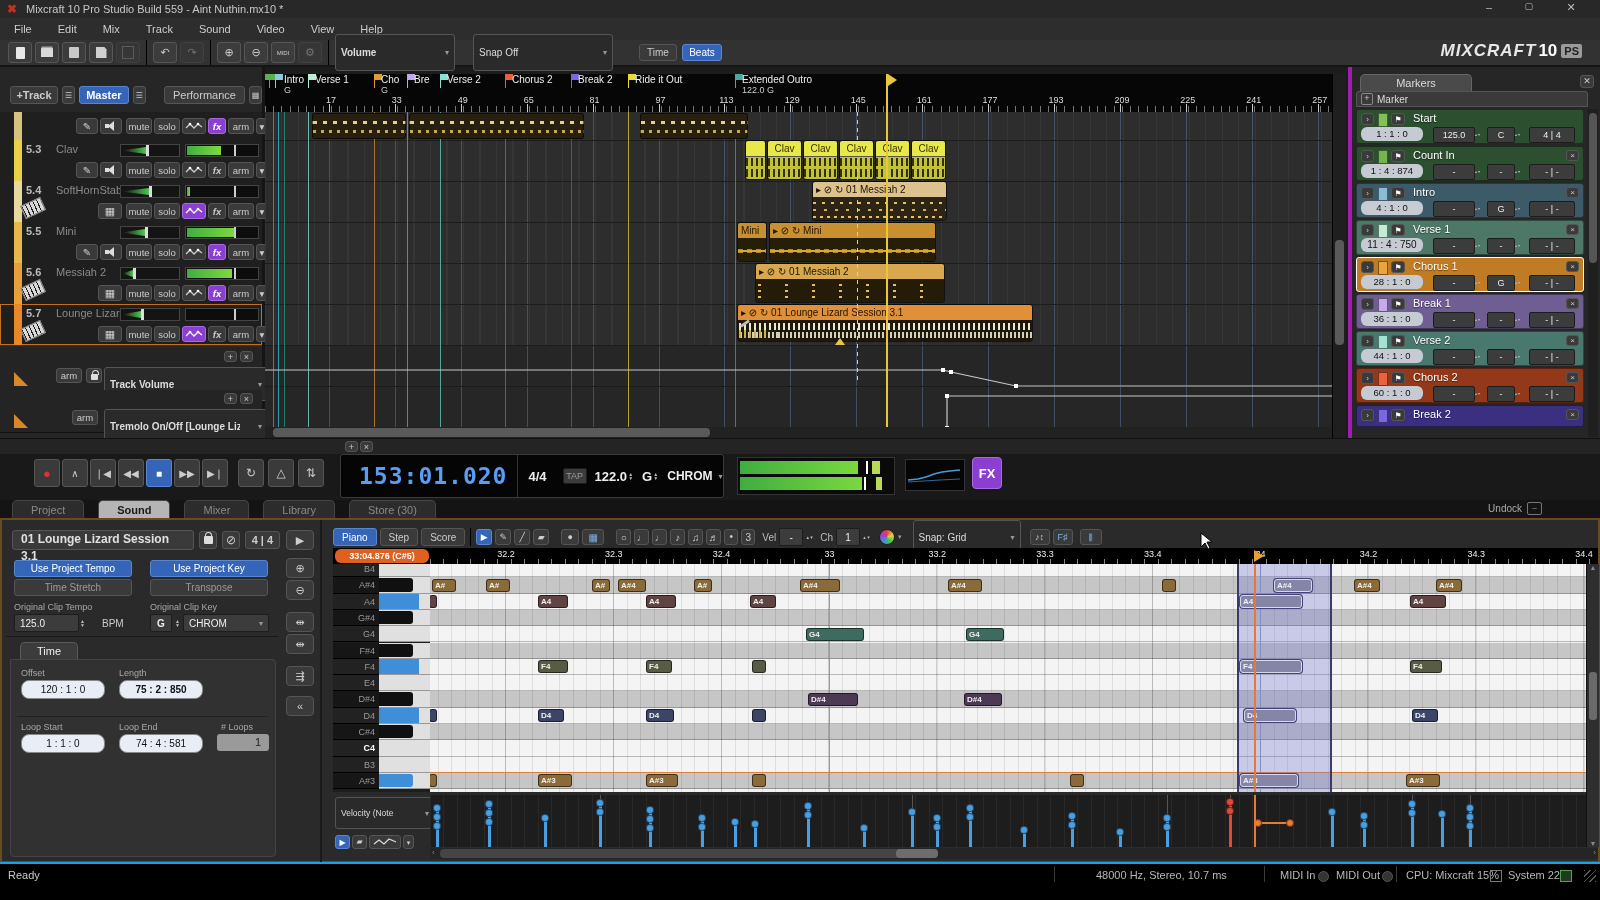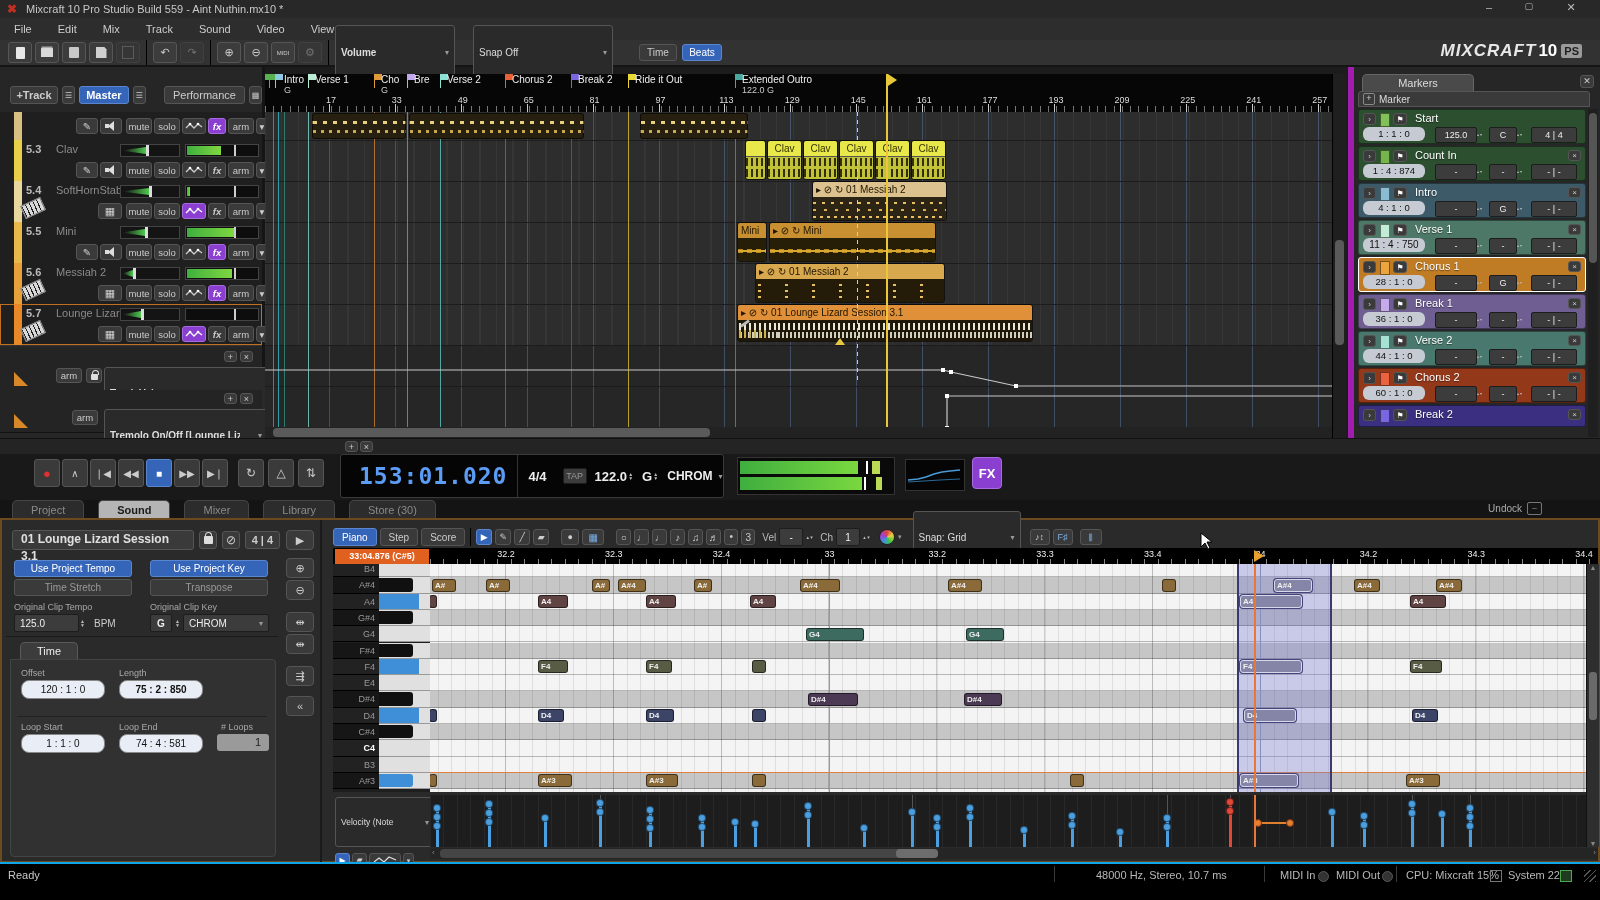--- a/index.html
+++ b/index.html
@@ -9,21 +9,21 @@
   .btn{background:#3a3a3a;border:1px solid #555;border-radius:3px;color:#ccc;text-align:center;box-sizing:border-box;}
   .blue{background:#3565b8 !important;border-color:#5a86d0 !important;color:#fff !important;}
   .purple{background:#8a3fd0 !important;border-color:#a86ae0 !important;color:#fff !important;}
   .sep{width:1px;background:#000;align-self:stretch;margin:0 3px;}
   .mono{font-family:"DejaVu Sans Mono",monospace;}
   #titlebar{left:0;top:0;width:1600px;height:18px;background:#282828;border-bottom:1px solid #111;display:flex;align-items:center;}
   #menubar{left:0;top:18px;width:1600px;height:22px;background:#2d2d2d;display:flex;align-items:center;gap:26px;padding-left:14px;box-sizing:border-box;}
   #toolbar{left:0;top:40px;width:1600px;height:27px;background:#323232;border-bottom:2px solid #151515;display:flex;align-items:center;padding-left:8px;box-sizing:border-box;gap:3px;}
   .tbtn{width:22px;height:19px;background:#3c3c3c;border:1px solid #565656;border-radius:3px;display:flex;align-items:center;justify-content:center;color:#ccc;font-size:11px;}
   .tbtn.dim{opacity:.4;}
-  .drop{background:#2a2a2a;border:1px solid #555;border-radius:3px;height:19px;display:flex;align-items:center;justify-content:space-between;padding:17px 5px;color:#ddd;}
+  .drop{background:#2a2a2a;border:1px solid #555;border-radius:3px;height:19px;display:flex;align-items:center;justify-content:space-between;padding:8px 5px;color:#ddd;}
   .chev{color:#999;font-size:8px;margin-left:6px;}
   .clip-h{position:absolute;left:0;top:0;right:0;height:15px;font-size:10px;color:#201500;display:flex;align-items:center;padding-left:3px;overflow:hidden;white-space:nowrap;}
   .pat-strip{background-color:#272010;background-image:repeating-linear-gradient(90deg,#e8d080 0 4px,rgba(0,0,0,0) 4px 10px),repeating-linear-gradient(90deg,#c8a850 0 3px,rgba(0,0,0,0) 3px 8px);background-size:100% 3px,100% 3px;background-position:0 7px,0 16px;background-repeat:repeat-x;border:1px solid #5a4a20;border-radius:3px;}
   .pat-clav{background-color:#c2c238;background-image:repeating-linear-gradient(90deg,#33300a 0 2px,rgba(0,0,0,0) 2px 5px),repeating-linear-gradient(90deg,#33300a 0 2px,rgba(0,0,0,0) 2px 5px);background-size:100% 8px,100% 8px;background-position:0 2px,0 13px;background-repeat:repeat-x;}
   .pat-midi{background-color:#2c2414;background-image:repeating-linear-gradient(90deg,#e8c060 0 3px,rgba(0,0,0,0) 3px 9px),repeating-linear-gradient(90deg,#d8b050 0 3px,rgba(0,0,0,0) 3px 11px),repeating-linear-gradient(90deg,#e8c060 0 3px,rgba(0,0,0,0) 3px 7px);background-size:100% 2px,100% 2px,100% 2px;background-position:0 5px,0 12px,0 19px;background-repeat:repeat-x;}
   .pat-wave{background-color:#271e08;background-image:linear-gradient(#d8a830,#d8a830),repeating-linear-gradient(90deg,#b88820 0 5px,rgba(0,0,0,0) 5px 9px);background-size:100% 2px,100% 4px;background-position:0 12px,0 11px;background-repeat:repeat-x;}
   .pat-dots{background-color:#241c08;background-image:repeating-linear-gradient(90deg,#e8c060 0 3px,rgba(0,0,0,0) 3px 27px),repeating-linear-gradient(90deg,#e8c060 0 3px,rgba(0,0,0,0) 3px 27px),repeating-linear-gradient(90deg,#e8c060 0 3px,rgba(0,0,0,0) 3px 27px);background-size:100% 2px,100% 2px,100% 2px;background-position:2px 5px,2px 11px,2px 17px;background-repeat:repeat-x;}
   .pat-dense{background-color:#1f1808;background-image:repeating-linear-gradient(90deg,#e8e8d8 0 2px,rgba(0,0,0,0) 2px 5px),repeating-linear-gradient(90deg,#d0d0c0 0 2px,rgba(0,0,0,0) 2px 4px);background-size:100% 7px,100% 6px;background-position:40px 3px,40px 12px;background-repeat:repeat-x;}
   .mkrow{position:absolute;left:4px;width:228px;border-radius:3px;box-sizing:border-box;}
   .mbox{background:#3c3c3c;border:1px solid #1d1d1d;border-radius:2px;color:#eee;font-size:9px;display:flex;align-items:center;justify-content:center;}
@@ -488,21 +488,21 @@
       <div style="position: absolute; left: 623px; top: 0px; width: 0px; height: 0px; border-top: 6px solid rgba(0, 0, 0, 0); border-bottom: 6px solid rgba(0, 0, 0, 0); border-left: 9px solid rgb(232, 200, 58);"></div>
     </div>
 
   <div class="abs" style="left:265px;top:427px;width:1067px;height:11px;background:#222;">
     <div class="abs" style="left:8px;top:1px;width:437px;height:9px;background:#5a5a5a;border-radius:4px;"></div>
   </div>
   <div class="abs" style="left:1332px;top:74px;width:13px;height:364px;background:#1f1f1f;border-left:1px solid #000;">
     <div class="abs" style="left:2px;top:166px;width:9px;height:105px;background:#5a5a5a;border-radius:4px;"></div>
   </div>
 
-  <div class="abs" style="left:1348px;top:67px;width:252px;height:373px;background:#262626;border-left:6px solid #a21caf;box-sizing:border-box;">
+  <div class="abs" style="left:1348px;top:67px;width:252px;height:373px;background:#262626;border-left:4px solid #a21caf;box-sizing:border-box;">
     <div class="abs" style="left:8px;top:7px;width:110px;height:17px;background:#4a4a4a;border:1px solid #666;border-bottom:none;border-radius:5px 5px 0 0;text-align:center;line-height:16px;color:#ddd;">Markers</div>
     <div class="abs" style="right:6px;top:8px;width:14px;height:13px;" class2="btn">
         <div class="btn" style="width:14px;height:13px;line-height:11px;font-size:9px;">✕</div>
       </div>
     <div class="abs" style="left:4px;top:24px;width:232px;height:16px;background:#3a3a3a;border:1px solid #555;border-radius:3px 3px 0 0;display:flex;align-items:center;gap:4px;padding-left:4px;box-sizing:border-box;">
       <span style="border:1px solid #888;border-radius:2px;width:10px;height:10px;line-height:9px;text-align:center;font-size:9px;">+</span>
       <span style="font-size:10px;color:#ddd;">Marker</span>
     </div>
     <div id="markerrows" class="abs" style="left:0;top:42px;width:240px;height:328px;overflow:hidden;">
         <div class="mkrow" style="top: 0px; height: 35px; background: rgb(44, 79, 48); border: 1px solid rgba(0, 0, 0, 0.4);">
@@ -720,21 +720,21 @@
       <div class="btn" style="position:absolute;left:8px;top:55px;width:118px;height:17px;line-height:16px;font-size:10px;color:#999;">Time Stretch</div>
       <div class="btn blue" style="position:absolute;left:144px;top:36px;width:118px;height:17px;line-height:16px;font-size:10px;">Use Project Key</div>
       <div class="btn" style="position:absolute;left:144px;top:55px;width:118px;height:17px;line-height:16px;font-size:10px;color:#999;">Transpose</div>
       <div class="abs lab" style="left:8px;top:78px;">Original Clip Tempo</div>
       <div class="abs" style="left:8px;top:90px;display:flex;align-items:center;">
         <div class="mbox" style="width:58px;height:16px;justify-content:flex-start;padding-left:5px;font-size:10px;">125.0</div>
         <div class="spin">
             <span>▲</span>
             <span>▼</span>
           </div>
-        <span class="lab" style="margin-left:8px;font-size:10px;color:#ccc;">BPM</span>
+        <span class="lab" style="margin-left:16px;font-size:10px;color:#ccc;">BPM</span>
       </div>
       <div class="abs lab" style="left:144px;top:78px;">Original Clip Key</div>
       <div class="abs" style="left:144px;top:90px;display:flex;align-items:center;gap:2px;">
         <div class="mbox" style="width:20px;height:16px;font-size:10px;font-weight:bold;">G</div>
         <div class="spin">
             <span>▲</span>
             <span>▼</span>
           </div>
         <div class="mbox" style="width:74px;height:16px;justify-content:space-between;padding:0 5px;font-size:10px;">
             <span>CHROM</span>
@@ -803,21 +803,21 @@
         <div class="drop" style="width: 96px; height: 16px; margin-left: 8px;">
           <div style="font-size: 10px; position: static;">Snap: Grid</div>
           <div class="chev" style="position: static;">▾</div>
         </div>
         <div class="btn" style="width: 20px; height: 16px; font-size: 9px; line-height: 15px; margin-left: 6px;">♪↕</div>
         <div class="btn" style="width: 20px; height: 16px; font-size: 9px; line-height: 15px; color: rgb(122, 176, 232);">F♯</div>
         <div class="btn" style="width: 22px; height: 16px; font-size: 10px; line-height: 15px; color: rgb(122, 176, 232); margin-left: 4px;">⫴</div>
       </div>
 
     <div class="abs" style="left:331px;top:28px;width:1265px;height:16px;background:#000;" id="prruler">
-      <div class="abs" style="left:2px;top:1px;width:94px;height:28px;background:#e06020;color:#fff;font-size:9px;font-weight:bold;line-height:14px;text-align:center;border-radius:0;">33:04.876 (C#5)</div>
+      <div class="abs" style="left:2px;top:1px;width:94px;height:14px;background:#e06020;color:#fff;font-size:9px;font-weight:bold;line-height:14px;text-align:center;border-radius:6px;">33:04.876 (C#5)</div>
       <div class="abs" style="left:97px;top:11px;right:0;height:5px;background:repeating-linear-gradient(90deg,#888 0 1px,rgba(0,0,0,0) 1px 13.48px);"></div>
     <div style="position: absolute; left: 160px; top: 1px; width: 26px; text-align: center; font-size: 9px; color: rgb(238, 238, 238);">32.2</div>
         <div style="position: absolute; left: 267.8px; top: 1px; width: 26px; text-align: center; font-size: 9px; color: rgb(238, 238, 238);">32.3</div>
         <div style="position: absolute; left: 375.6px; top: 1px; width: 26px; text-align: center; font-size: 9px; color: rgb(238, 238, 238);">32.4</div>
         <div style="position: absolute; left: 483.4px; top: 1px; width: 26px; text-align: center; font-size: 9px; color: rgb(238, 238, 238);">33</div>
         <div style="position: absolute; left: 591.2px; top: 1px; width: 26px; text-align: center; font-size: 9px; color: rgb(238, 238, 238);">33.2</div>
         <div style="position: absolute; left: 699px; top: 1px; width: 26px; text-align: center; font-size: 9px; color: rgb(238, 238, 238);">33.3</div>
         <div style="position: absolute; left: 806.8px; top: 1px; width: 26px; text-align: center; font-size: 9px; color: rgb(238, 238, 238);">33.4</div>
         <div style="position: absolute; left: 914.6px; top: 1px; width: 26px; text-align: center; font-size: 9px; color: rgb(238, 238, 238);">34</div>
         <div style="position: absolute; left: 1022.4px; top: 1px; width: 26px; text-align: center; font-size: 9px; color: rgb(238, 238, 238);">34.2</div>

